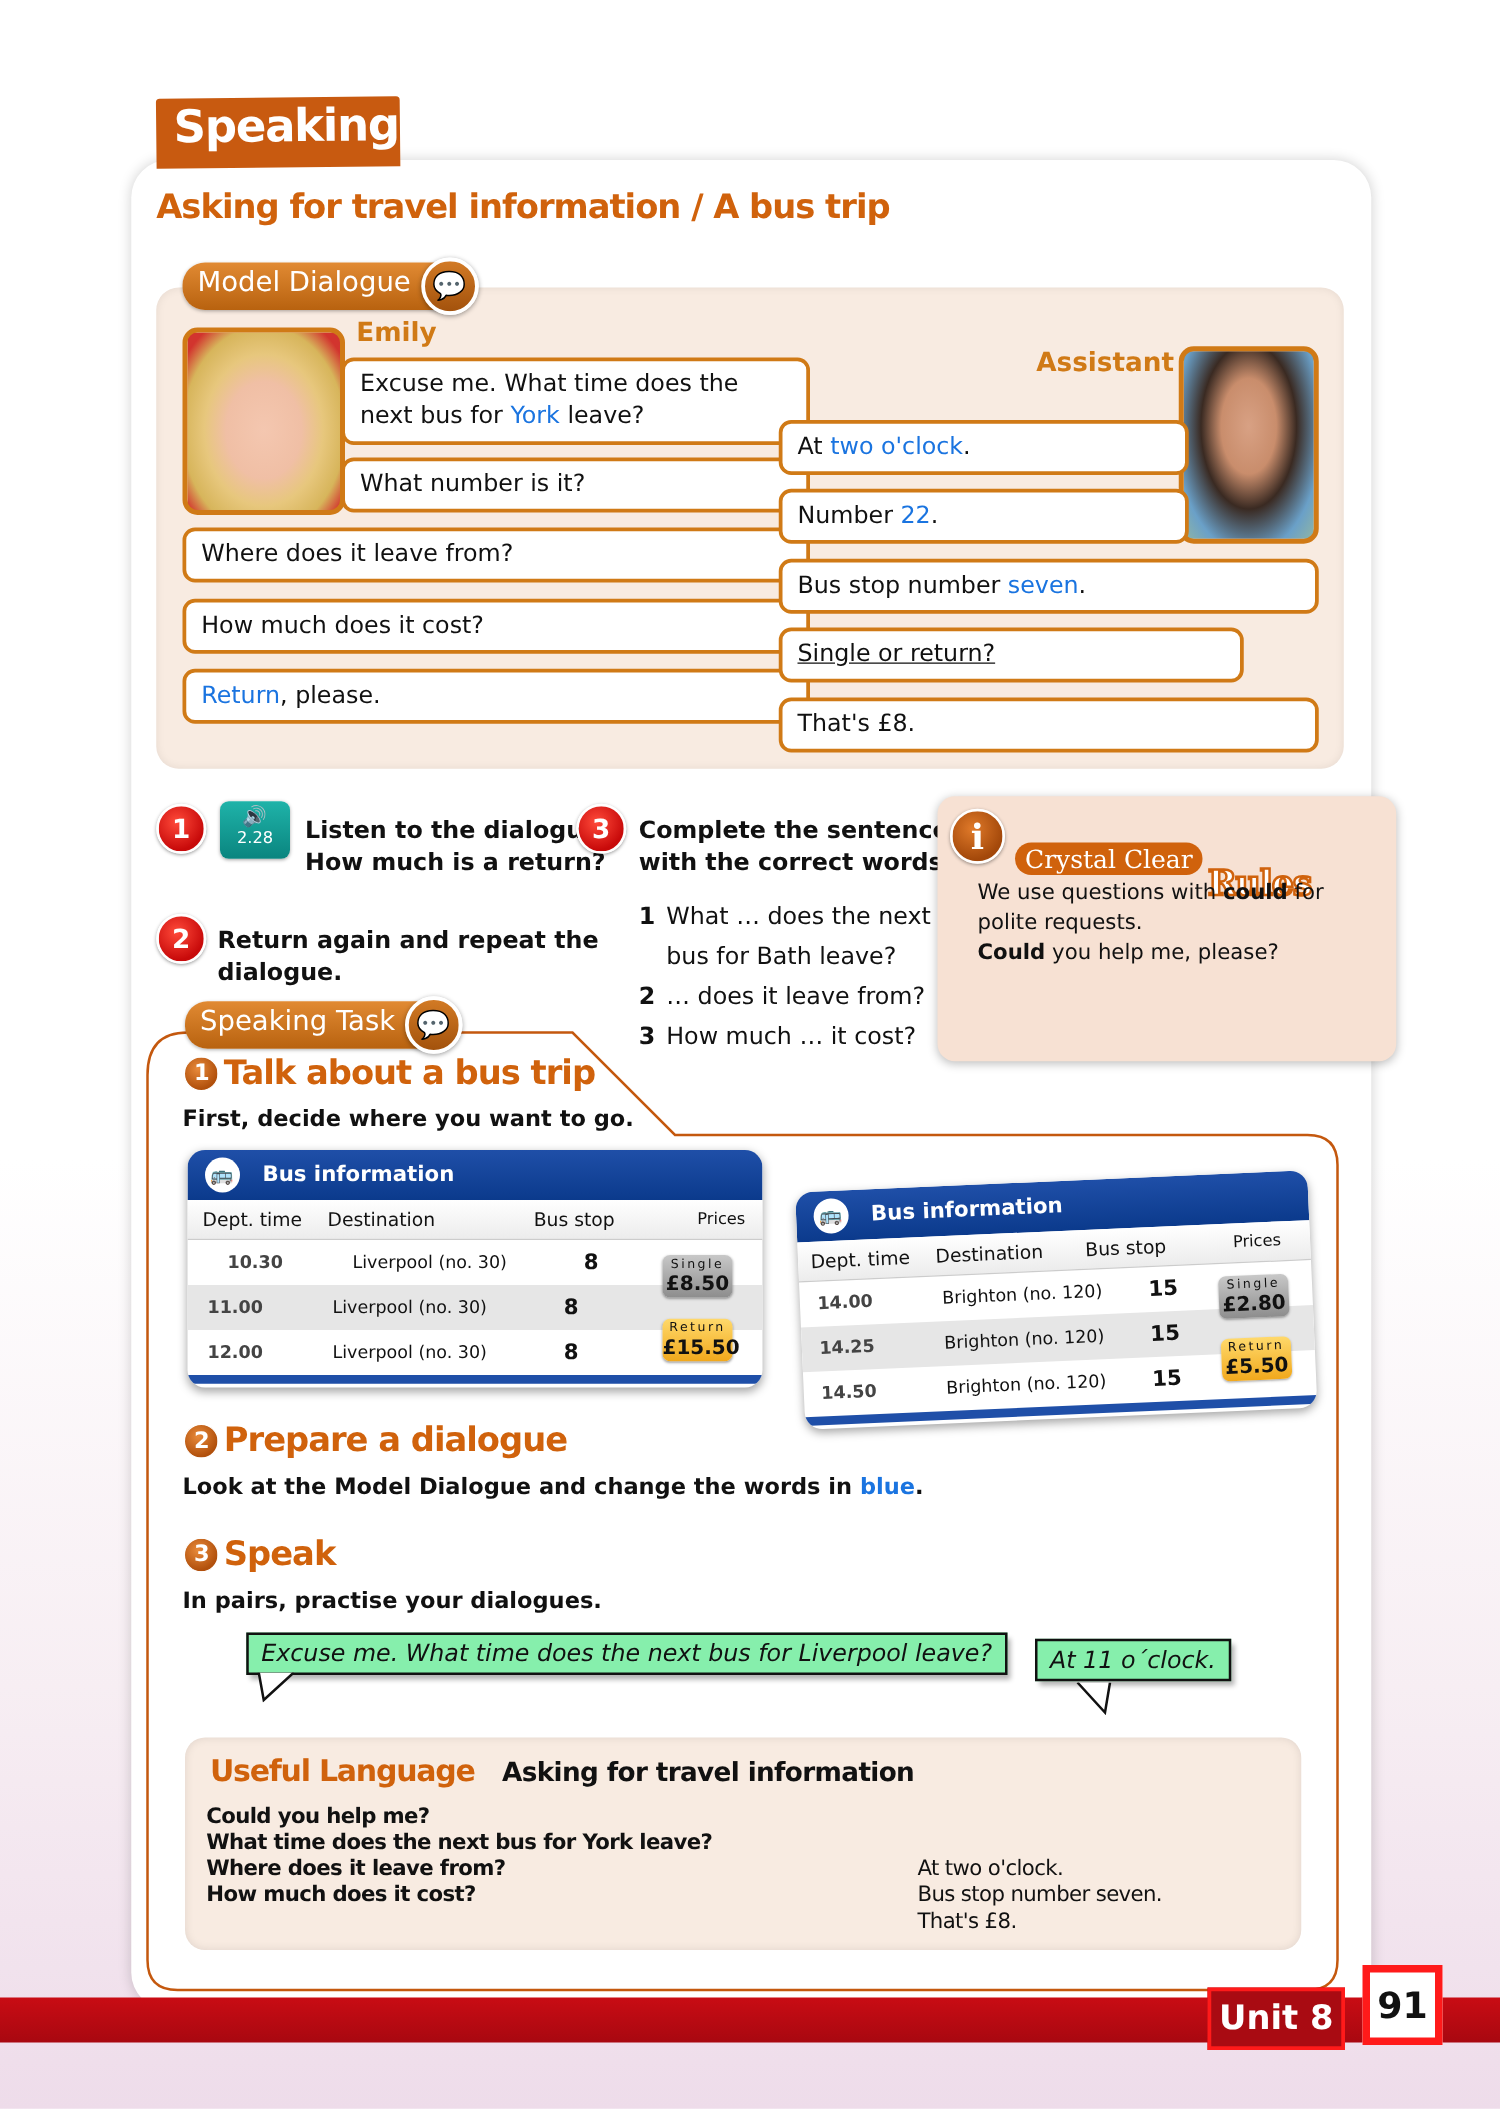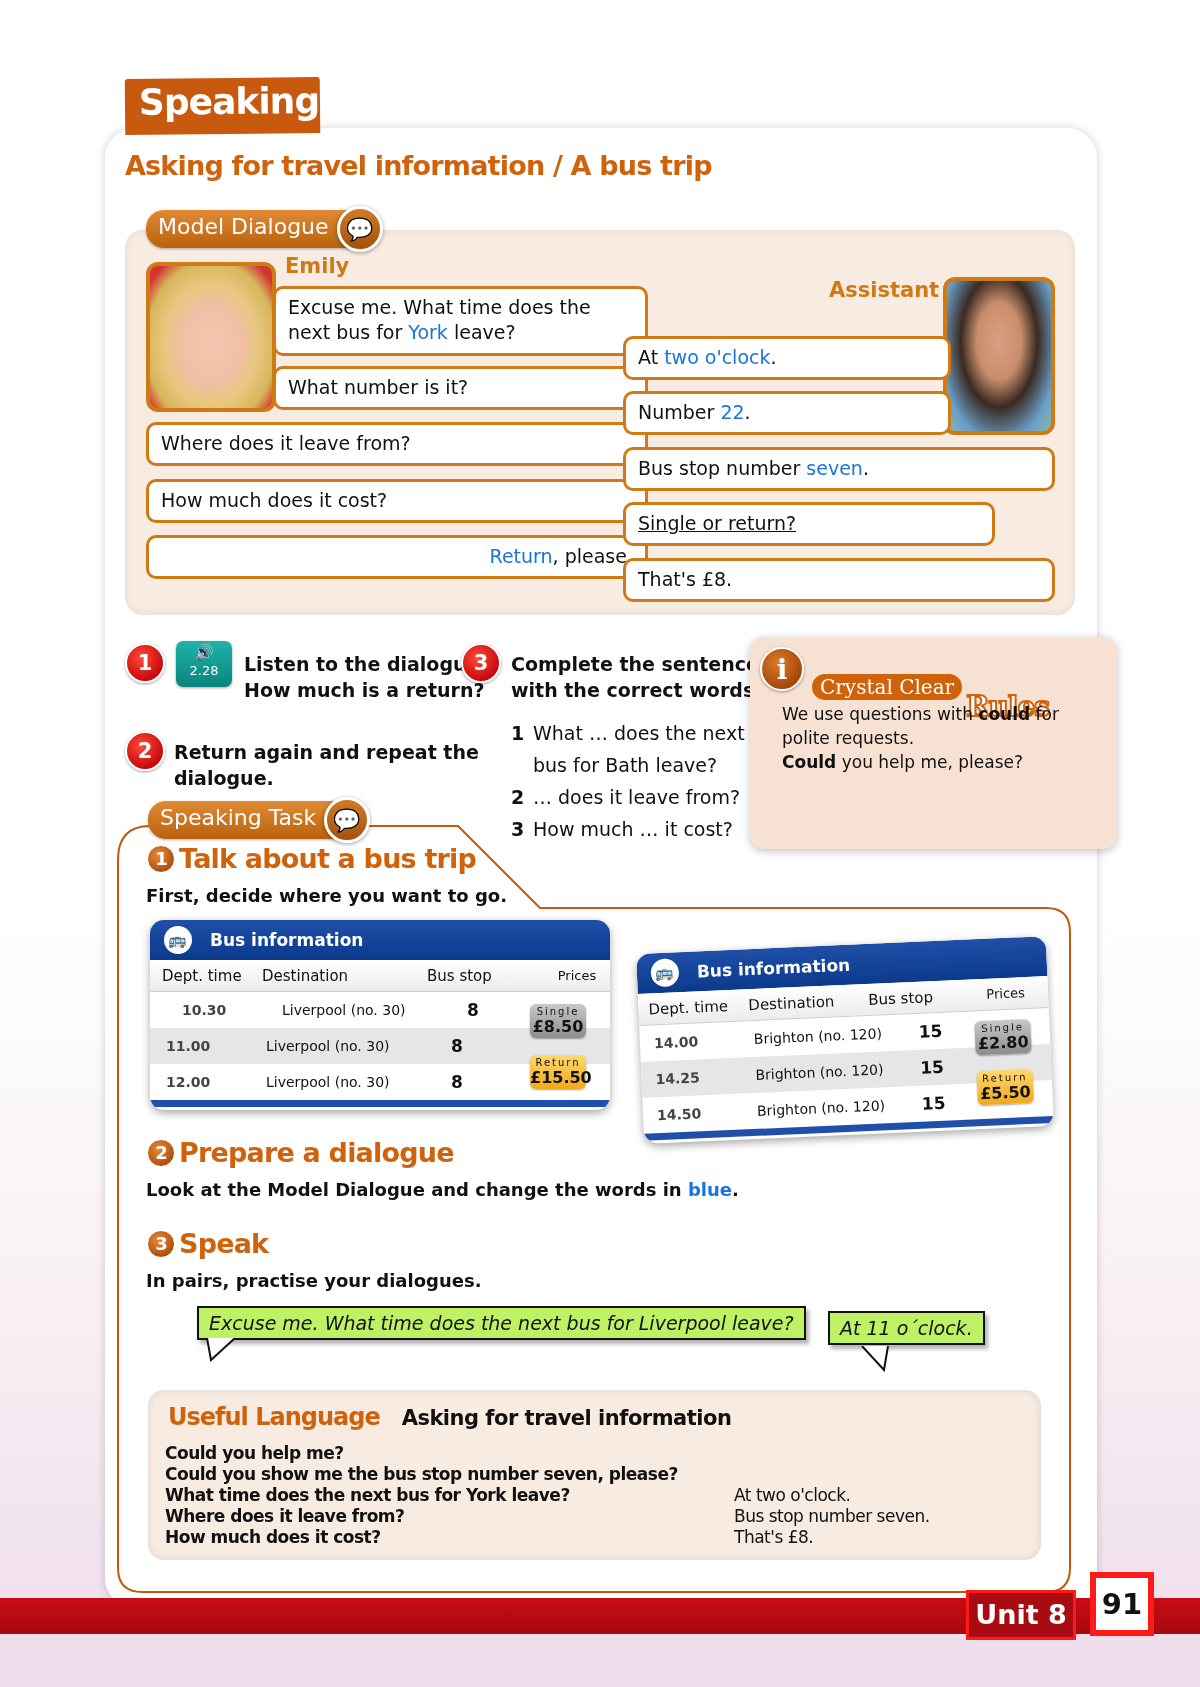--- a/index.html
+++ b/index.html
@@ -152,21 +152,21 @@
     border-radius: 6px; text-align: center; width: 56px;
     font-size: 10px; letter-spacing: 2px; line-height: 12px; padding: 2px 0;
     box-shadow: 0 1px 2px rgba(0,0,0,0.35);
   }
   .price-tag .amt { font-size: 16px; font-weight: bold; letter-spacing: 0; line-height: 18px; }
   .price-single { background: linear-gradient(#c8c8c8, #8d8d8d); }
   .price-return { background: linear-gradient(#ffd96b, #f1a81c); }
 
   
   .comic {
-    background: #bef264; border: 2px solid #111; font-size: 19px; font-style: italic;
+    background: #86efac; border: 2px solid #111; font-size: 19px; font-style: italic;
     padding: 4px 10px; box-shadow: 3px 4px 4px rgba(0,0,0,0.3);
     font-family: "DejaVu Sans", sans-serif;
   }
 
   
   .useful {
     left: 148px; top: 1390px; width: 893px; height: 170px;
     background: #f8ebe1; border-radius: 16px; box-shadow: inset 0 0 8px rgba(0,0,0,0.1);
   }
   .useful-title { font-size: 24px; font-weight: bold; color: #d0620c; letter-spacing: -1px; }
@@ -204,21 +204,21 @@
 
 <div class="abs photo photo-emily"></div>
 <div class="abs speaker-name" style="left:285px;top:254px;">Emily</div>
 <div class="abs speaker-name" style="left:829px;top:278px;">Assistant</div>
 <div class="abs photo photo-assistant"></div>
 
 <div class="abs bubble" style="left:273px;top:286px;width:375px;height:70px;"><span>Excuse me. What time does the next bus for </span><span class="blue">York</span><span> leave?</span></div>
 <div class="abs bubble" style="left:273px;top:366px;width:375px;height:44px;"><span>What number is it?</span></div>
 <div class="abs bubble" style="left:146px;top:422px;width:502px;height:44px;"><span>Where does it leave from?</span></div>
 <div class="abs bubble" style="left:146px;top:479px;width:502px;height:44px;"><span>How much does it cost?</span></div>
-<div class="abs bubble" style="left:146px;top:535px;width:502px;height:44px;text-align:right;"><span></span><span class="blue">Return</span><span>, please.</span></div>
+<div class="abs bubble" style="left:146px;top:535px;width:502px;height:44px;"><span></span><span class="blue">Return</span><span>, please.</span></div>
 
 <div class="abs bubble" style="left:623px;top:336px;width:328px;height:44px;"><span>At </span><span class="blue">two o'clock</span><span>.</span></div>
 <div class="abs bubble" style="left:623px;top:391px;width:328px;height:44px;"><span>Number </span><span class="blue">22</span><span>.</span></div>
 <div class="abs bubble" style="left:623px;top:447px;width:432px;height:44px;"><span>Bus stop number </span><span class="blue">seven</span><span>.</span></div>
 <div class="abs bubble" style="left:623px;top:502px;width:372px;height:44px;text-decoration:underline;"><span>Single or return?</span></div>
 <div class="abs bubble" style="left:623px;top:558px;width:432px;height:44px;"><span>That's £8.</span></div>
 
 <div class="abs num-circle" style="left:125px;top:643px;">1</div>
 <div class="abs audio-btn" style="left:176px;top:641px;">
   <div style="font-size:16px;">🔊</div>
@@ -379,21 +379,20 @@
     <path d="M2 0 L24 24 L28 0" fill="#fff" stroke="#111" stroke-width="2"></path>
   </svg>
 
 <div class="abs useful"></div>
 <div class="abs" style="left:168px;top:1403px;display:flex;align-items:baseline;gap:22px;">
   <span class="useful-title">Useful Language</span>
   <span class="useful-sub">Asking for travel information</span>
 </div>
 <div class="abs useful-lines" style="left:165px;top:1443px;font-weight:bold;">
   <div>Could you help me?</div>
-  <div>Could you show me the bus stop number seven, please?</div>
   <div>What time does the next bus for York leave?</div>
   <div>Where does it leave from?</div>
   <div>How much does it cost?</div>
 </div>
 <div class="abs useful-lines" style="left:734px;top:1485px;">
   <div>At two o'clock.</div>
   <div>Bus stop number seven.</div>
   <div>That's £8.</div>
 </div>
 

